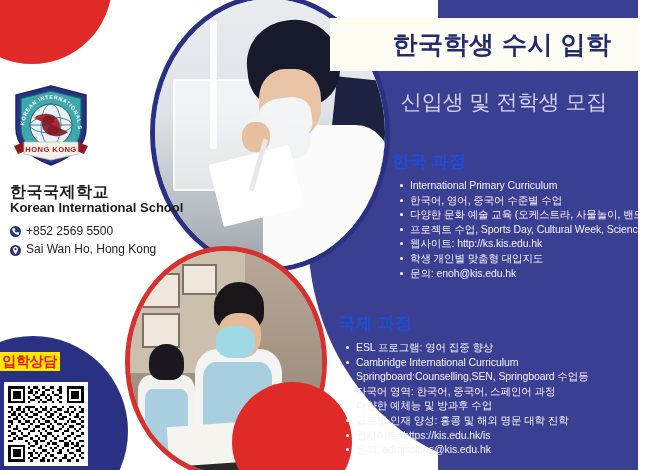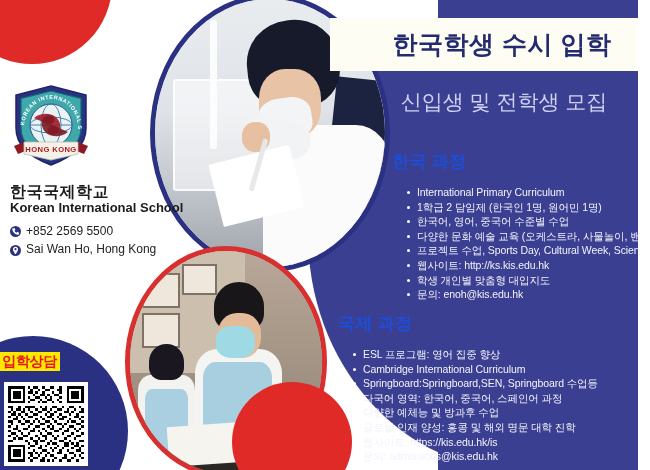--- a/index.html
+++ b/index.html
@@ -347,21 +347,21 @@
   .section-intl { left: 338px; top: 312px; width: 308px; }
   .section-title {
     font-size: 17px;
     font-weight: bold;
     color: #1d4ed8;
     margin: 0 0 5px 0;
     letter-spacing: 0.3px;
   }
   ul.bullets {
     list-style: none;
-    margin: 12px;
+    margin: 5px;
     padding: 0;
   }
   ul.bullets li {
     position: relative;
     padding-left: 13px;
     font-size: 10.5px;
     line-height: 14.6px;
     color: #f2f3fb;
     white-space: nowrap;
     letter-spacing: -0.1px;
@@ -717,36 +717,35 @@
         <rect x="9" y="9" width="1" height="1"></rect>
           <rect x="24" y="24" width="1" height="1"></rect>
       </g>
     </svg>
   </div>
 
   <div class="section section-kr">
     <div class="section-title">한국 과정</div>
     <ul class="bullets">
       <li>International Primary Curriculum</li>
-      <li>1학급 2 담임제 (한국인 1명, 원어민 1명)</li>
       <li>한국어, 영어, 중국어 수준별 수업</li>
       <li>다양한 문화 예술 교육 (오케스트라, 사물놀이, 밴드부 등)</li>
       <li>프로젝트 수업, Sports Day, Cultural Week, Science Fair 등</li>
       <li>웹사이트: http://ks.kis.edu.hk</li>
       <li>학생 개인별 맞춤형 대입지도</li>
       <li>문의: enoh@kis.edu.hk</li>
     </ul>
   </div>
 
   <div class="section section-intl">
     <div class="section-title">국제 과정</div>
     <ul class="bullets">
       <li>ESL 프로그램: 영어 집중 향상</li>
       <li>Cambridge International Curriculum</li>
-      <li>Springboard:Springboard,SEN, Springboard 수업등</li>
+      <li>Springboard:Counselling,SEN, Springboard 수업등</li>
       <li>다국어 영역: 한국어, 중국어, 스페인어 과정</li>
       <li>다양한 예체능 및 방과후 수업</li>
       <li>글로벌 인재 양성: 홍콩 및 해외 명문 대학 진학</li>
       <li>웹사이트: https://kis.edu.hk/is</li>
       <li>문의: admissions@kis.edu.hk</li>
     </ul>
   </div>
 
 </div>
 

